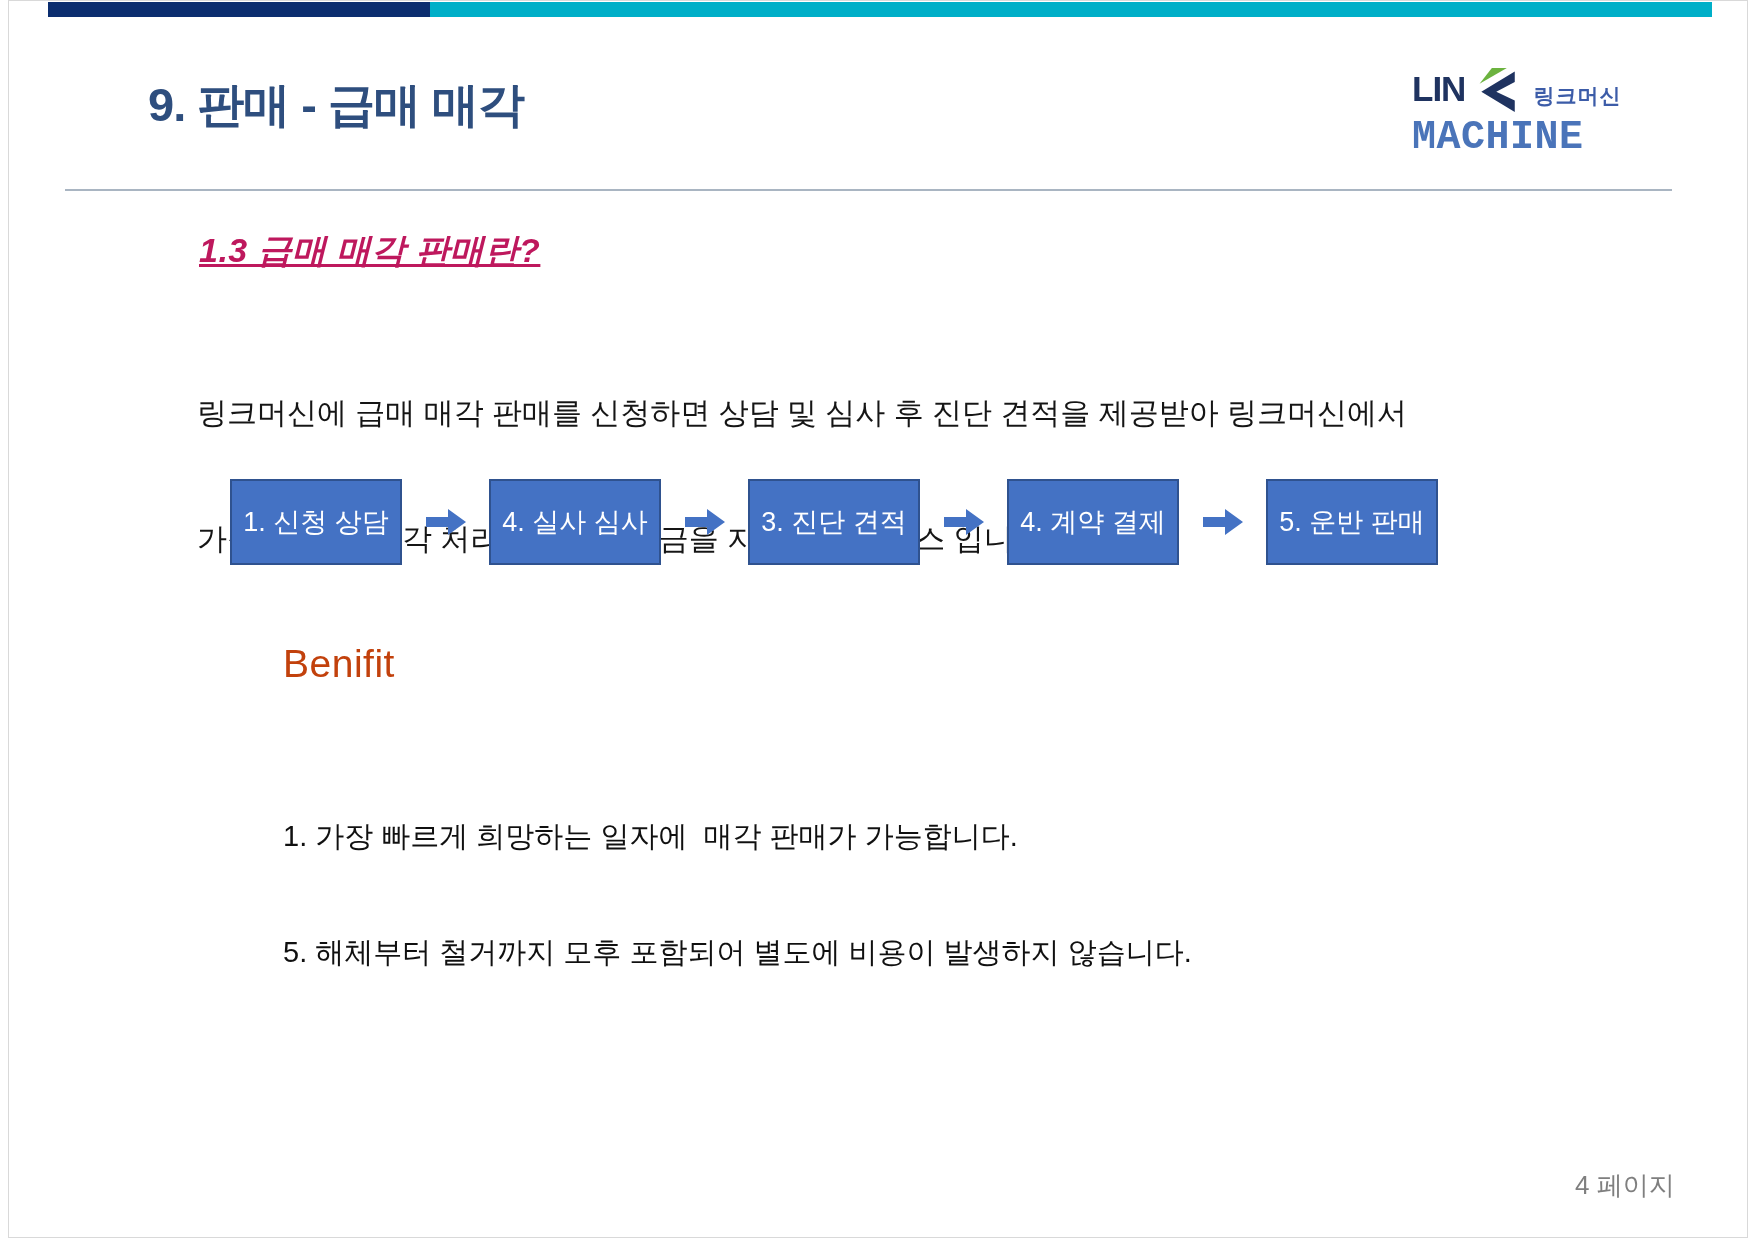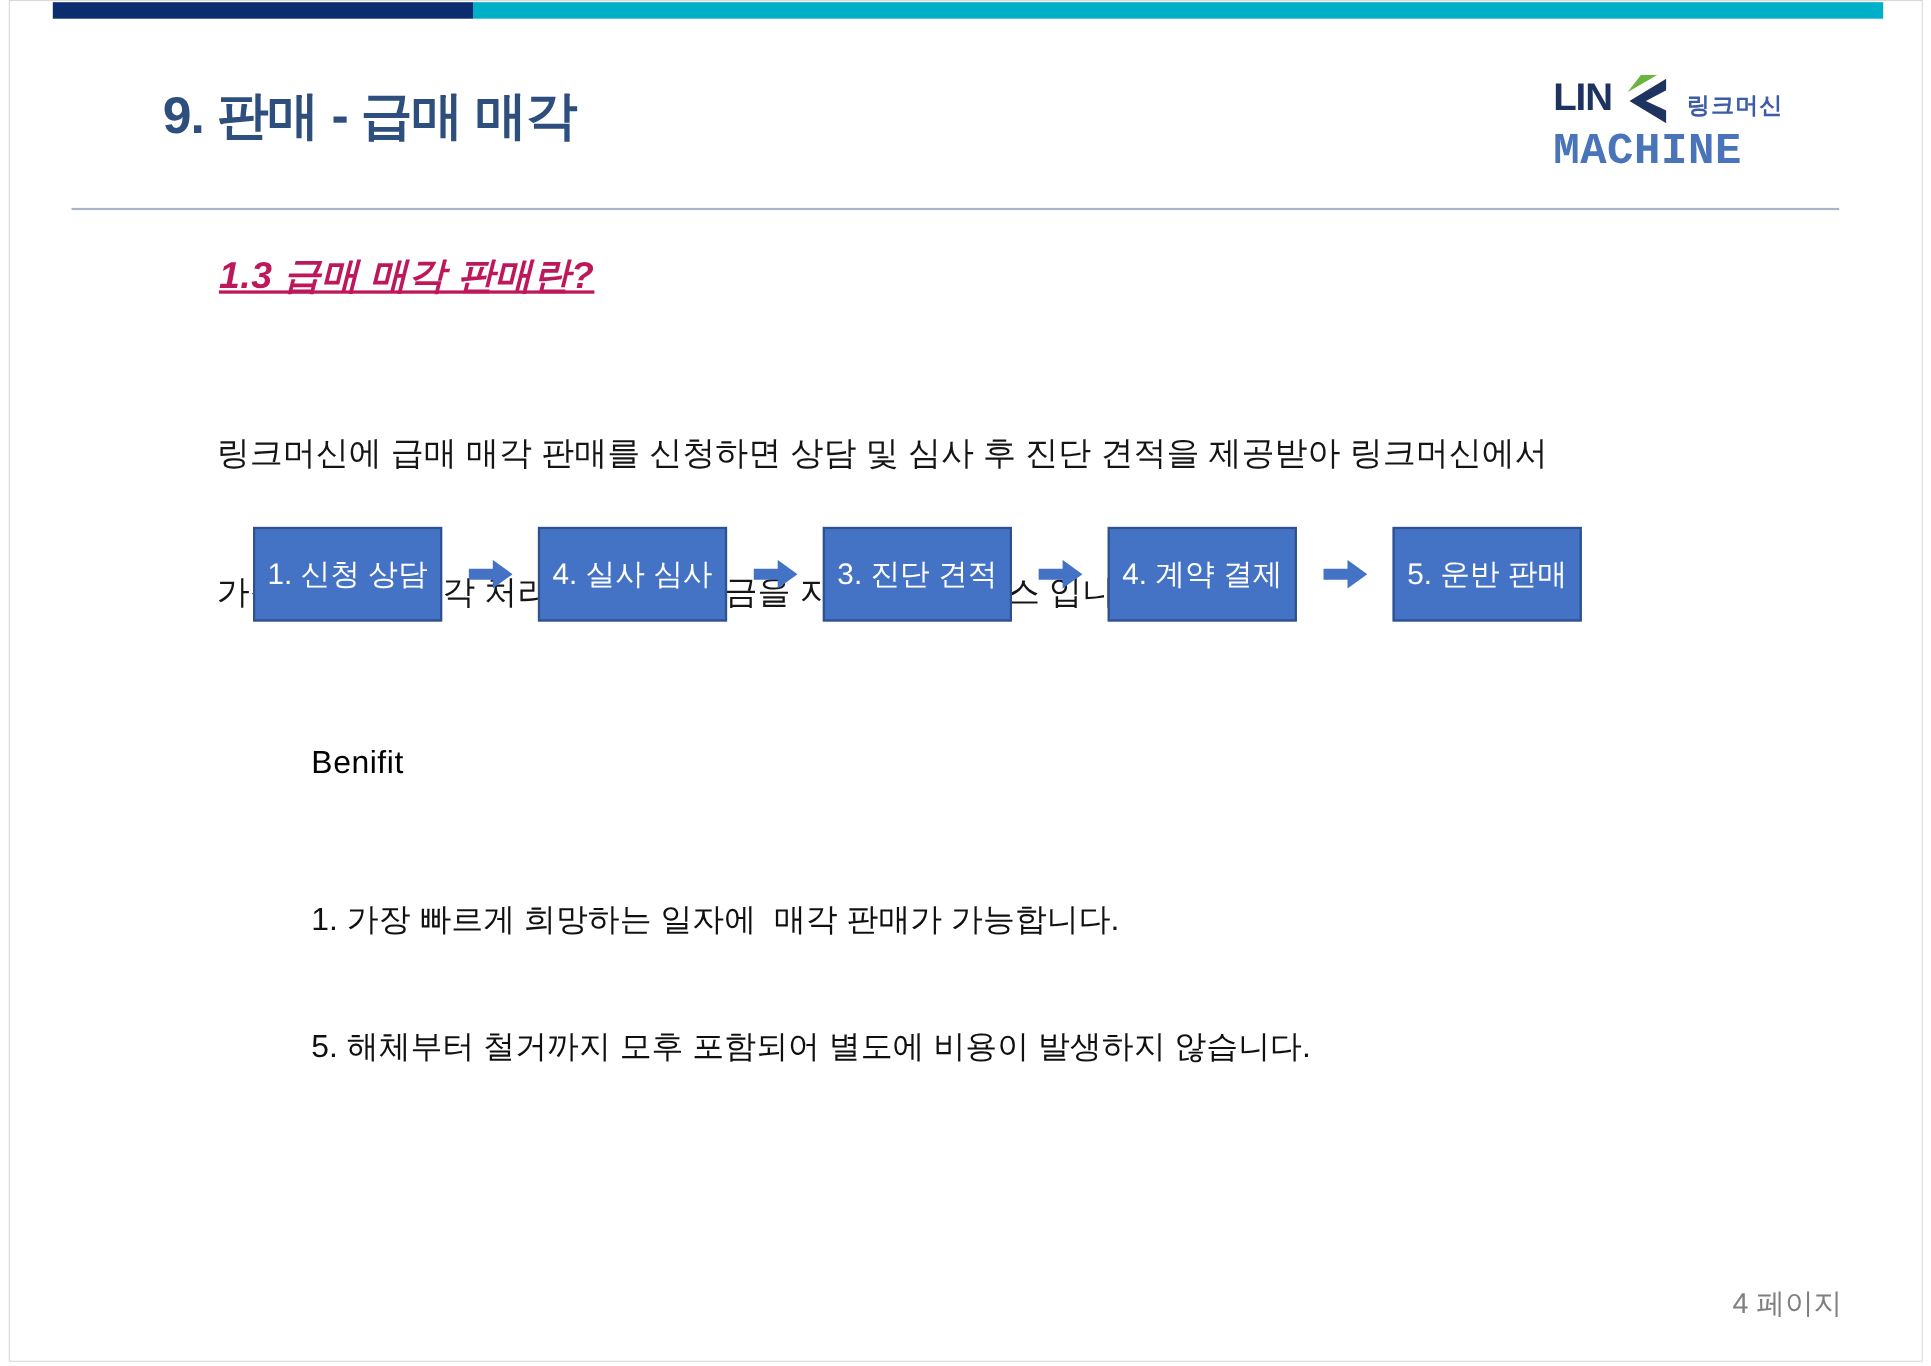--- a/index.html
+++ b/index.html
@@ -23,21 +23,21 @@
   .rule{position:absolute;left:65px;top:189px;width:1607px;height:2px;background:#a9b5c2;}
 
   .section-heading{position:absolute;left:199px;top:228px;font-size:34px;font-weight:bold;font-style:italic;color:#be185d;text-decoration:underline;letter-spacing:0.5px;white-space:nowrap;}
 
   .intro{position:absolute;left:197px;top:308px;width:1300px;font-size:30px;line-height:42px;color:#151515;white-space:pre-wrap;}
 
   .flow{position:absolute;left:230px;top:478px;width:1208px;height:88px;display:flex;align-items:center;justify-content:space-between;}
   .flow-box{width:168px;height:82px;background:#4472c4;border:2px solid #2f528f;color:#ffffff;font-size:27px;display:flex;align-items:center;justify-content:center;white-space:nowrap;flex:none;}
   .flow-arrow{flex:none;display:flex;align-items:center;}
 
-  .benefit-heading{position:absolute;left:283px;top:678px;font-size:29px;color:#000000;letter-spacing:0.5px;}
+  .benefit-heading{position:absolute;left:283px;top:642px;font-size:39px;color:#c2410c;letter-spacing:0.5px;}
   .benefit-list{position:absolute;left:283px;top:740px;font-size:29px;line-height:38.5px;color:#101010;white-space:pre-wrap;}
 
   .page-num{position:absolute;left:1575px;top:1168px;font-size:26px;color:#7f7f7f;white-space:nowrap;}
 </style>
 </head>
 <body>
 
 <div class="canvas">
   <div class="frame"></div>
 

